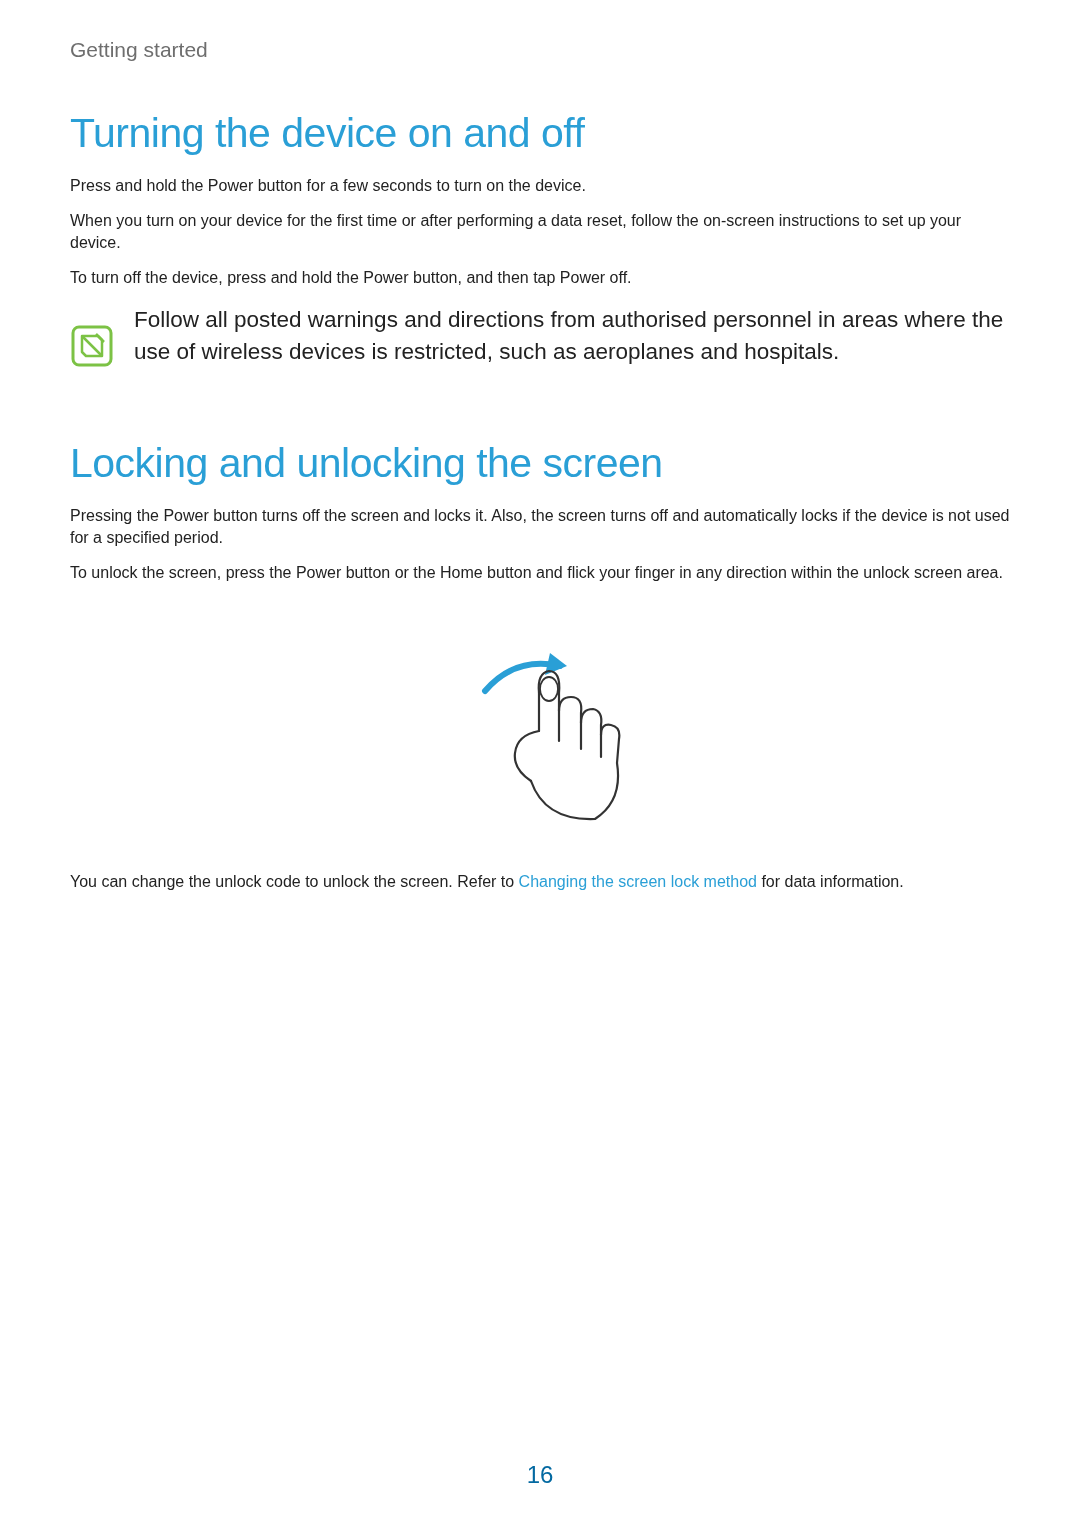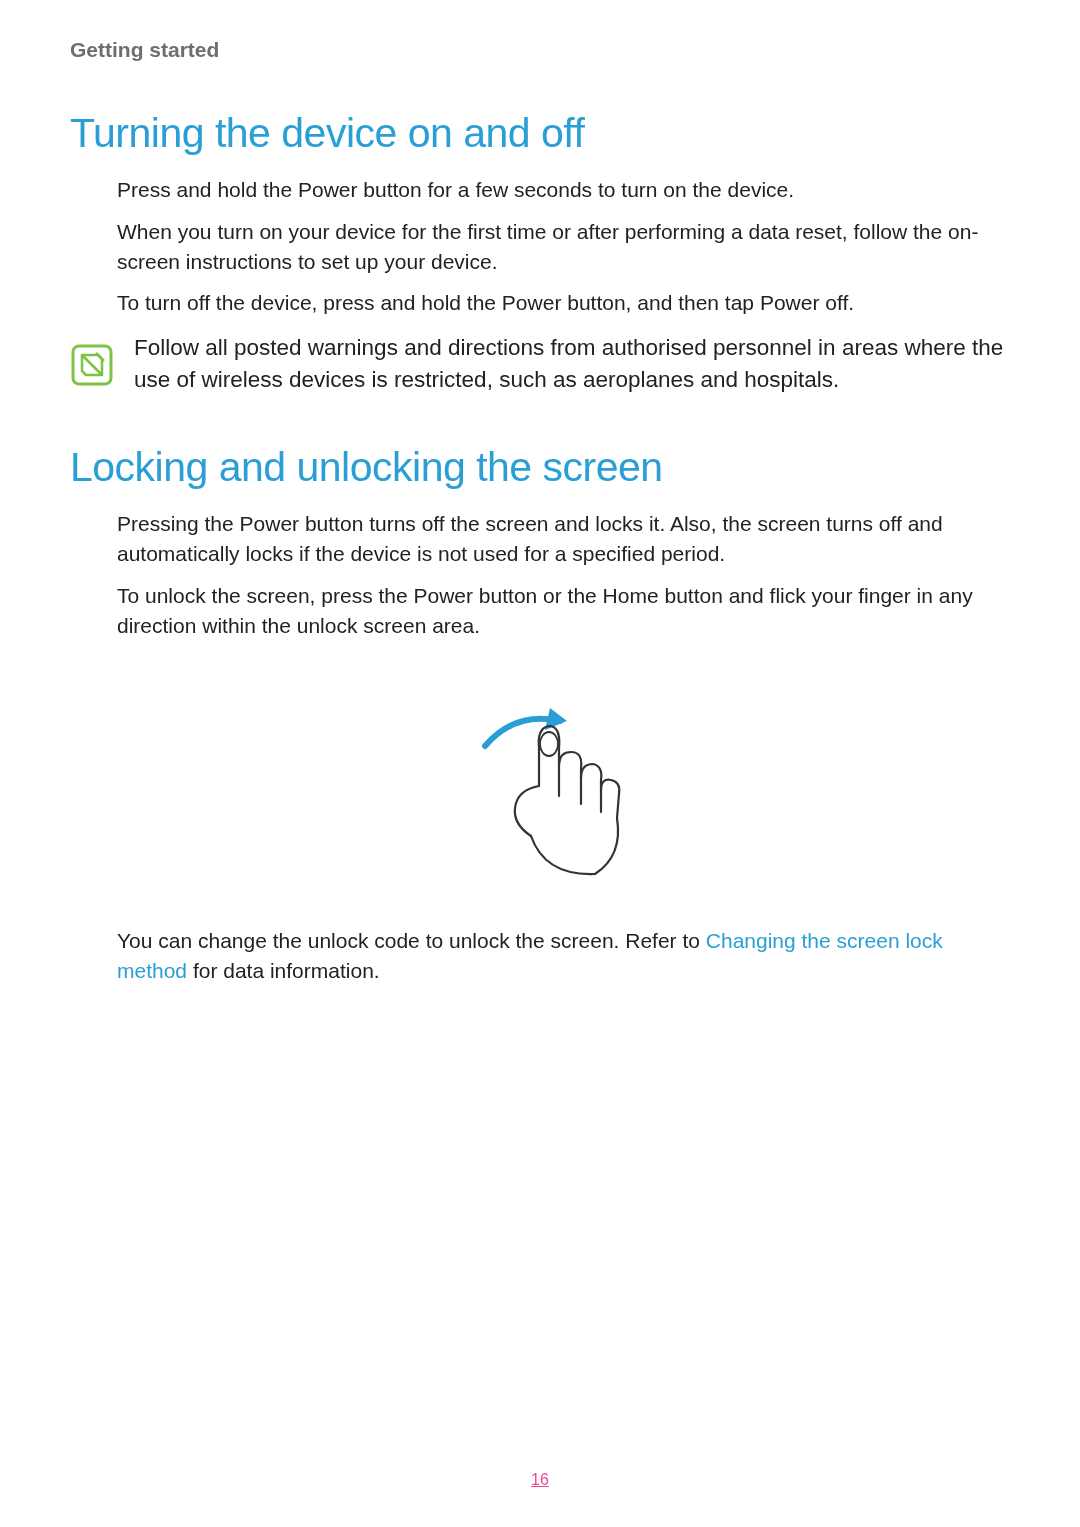--- a/index.html
+++ b/index.html
@@ -13,46 +13,45 @@
       background: #ffffff;
       font-family: -apple-system, BlinkMacSystemFont, "Segoe UI", Arial, sans-serif;
       color: #222;
       position: relative;
       padding: 38px 70px 0 70px;
     }
     .breadcrumb {
       font-size: 21px;
       color: #6e6e6e;
       margin-bottom: 48px;
-      font-weight: 700;
+      font-weight: 400;
     }
     h1.section {
       font-size: 41px;
       font-weight: 400;
       color: #2a9fd6;
       margin-bottom: 18px;
       letter-spacing: -0.5px;
     }
     h1.section.second {
-      margin-top: 48px;
+      margin-top: 72px;
     }
     p.body {
-      font-size: 21px;
+      font-size: 16px;
       line-height: 1.42;
       color: #222;
       margin-bottom: 12px;
       font-weight: 400;
-      margin-left: 47px;
     }
     .power-off-strong {
       font-weight: 400;
     }
     .note-row {
       display: flex;
-      align-items: center;
+      align-items: flex-end;
       margin-top: 14px;
       margin-bottom: 8px;
       gap: 20px;
     }
     .note-icon {
       flex: 0 0 auto;
       width: 44px;
       height: 44px;
       margin-top: 2px;
     }
@@ -74,23 +73,22 @@
     }
     .link {
       color: #2a9fd6;
     }
     .page-number {
       position: absolute;
       bottom: 38px;
       left: 0;
       right: 0;
       text-align: center;
-      font-size: 16px;
-      color: #ec4899;
-      text-decoration: underline;
+      font-size: 24px;
+      color: #0369a1;
     }
   </style>
 </head>
 <body>
 
 <div class="breadcrumb">Getting started</div>
 
 <h1 class="section">Turning the device on and off</h1>
 
 <p class="body">Press and hold the Power button for a few seconds to turn on the device.</p>

